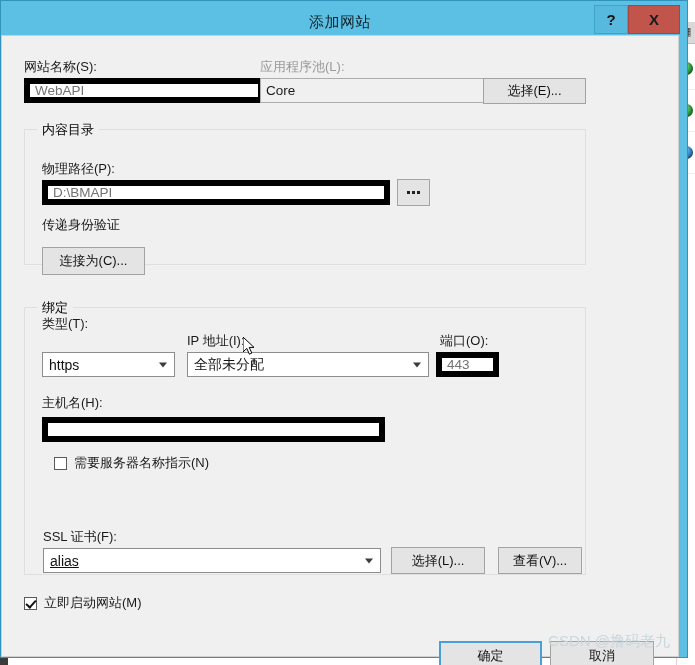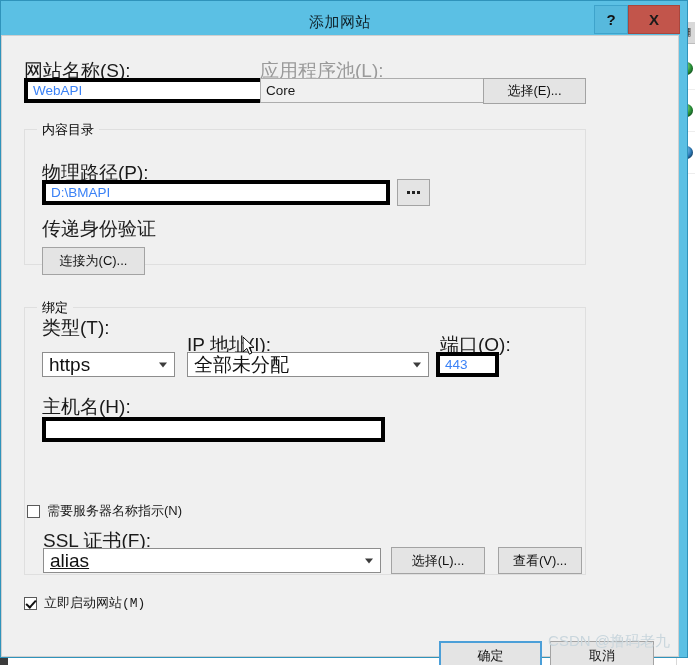--- a/index.html
+++ b/index.html
@@ -88,29 +88,29 @@
   .dlg-body {
     position: relative;
     background: #f0f0f0;
     height: 622px;
     border: 1px solid #cfcfcf;
     padding: 0;
   }
 
   
   .field-label {
-    font-size: 19px; color: #1a1a1a;
+    font-size: 13px; color: #1a1a1a;
   }
   .field-label.disabled { color: #9a9a9a; }
 
   input.txt, .fakeinput {
     font-family: "Liberation Sans", "DejaVu Sans", sans-serif;
-    font-size: 13.5px; color: #3b82f6;
-    background: #ffffff;
-    border: 4px solid #000000;
+    font-size: 13.5px; color: #737373;
+    background: #ffffff;
+    border: 6px solid #000000;
     padding: 3px 5px;
     height: 25px;
     outline: none;
   }
   .fakeinput.disabled-box {
     background: #f0f0f0; border: 1px solid #adadad; color: #1a1a1a;
   }
 
   .btn {
     font-family: "Liberation Sans", "DejaVu Sans", sans-serif;
@@ -121,21 +121,21 @@
     cursor: pointer;
     display: inline-flex; align-items: center; justify-content: center;
   }
   .btn.default-focus { border: 2px solid #4b9fd8; background: #e4e4e4; }
 
   .combo {
     position: relative;
     background: #ffffff;
     border: 1px solid #8d8d8d;
     height: 25px;
-    font-size: 19px; color: #111;
+    font-size: 14px; color: #111;
     display: flex; align-items: center;
     padding-left: 6px;
     cursor: pointer;
   }
   .combo .chev {
     position: absolute; right: 7px; top: 50%;
     transform: translateY(-50%);
     width: 0; height: 0;
     border-left: 4.5px solid transparent;
     border-right: 4.5px solid transparent;
@@ -257,34 +257,34 @@
       <span>全部未分配</span>
       <span class="chev"></span>
     </div>
 
     <div class="field-label" style="position:absolute; left:438px; top:296px;">端口(O):</div>
     <input class="txt" style="position: absolute; left: 434px; top: 316px; width: 63px;" value="443">
 
     <div class="field-label" style="position:absolute; left:40px; top:358px;">主机名(H):</div>
     <input class="txt" style="position: absolute; left: 40px; top: 381px; width: 343px;" value="">
 
-    <div class="checkrow" style="position:absolute; left:25px; top:418px;margin-top:48px;">
+    <div class="checkrow" style="position:absolute; left:52px; top:418px;">
       <span class="checkbox"></span>
       <span class="check-label">需要服务器名称指示(N)</span>
     </div>
 
     <div class="field-label" style="position:absolute; left:41px; top:492px;">SSL 证书(F):</div>
     <div class="combo" style="position:absolute; left:41px; top:512px; width:338px;text-decoration:underline;">
       <span>alias</span>
       <span class="chev"></span>
     </div>
     <div class="btn" style="position:absolute; left:389px; top:511px; width:94px; height:27px;">选择(L)...</div>
     <div class="btn" style="position:absolute; left:496px; top:511px; width:84px; height:27px;">查看(V)...</div>
 
-    <div class="checkrow" style="position:absolute; left:22px; top:558px;font-family:Liberation Mono, monospace;">
+    <div class="checkrow" style="position:absolute; left:22px; top:558px;">
       <span class="checkbox checked"></span>
       <span class="check-label">立即启动网站(M)</span>
     </div>
 
     <div class="btn default-focus" style="position:absolute; left:437px; top:605px; width:103px; height:29px;">确定</div>
     <div class="btn" style="position:absolute; left:548px; top:605px; width:104px; height:29px;">取消</div>
 
     <div class="watermark">CSDN @撸码老九</div>
   </div>
 </div>

